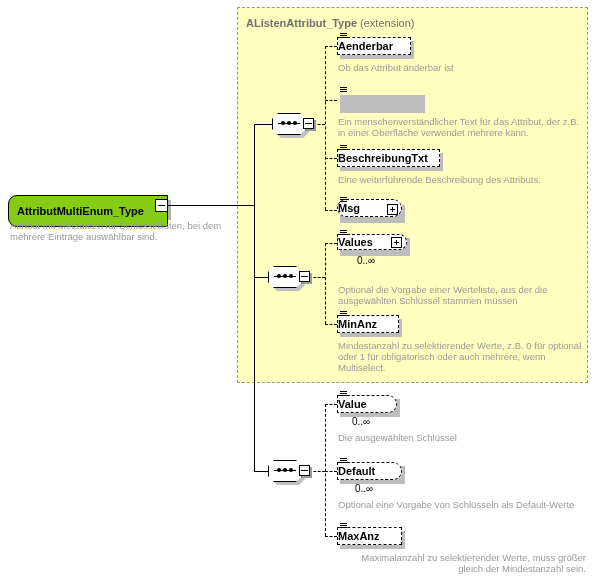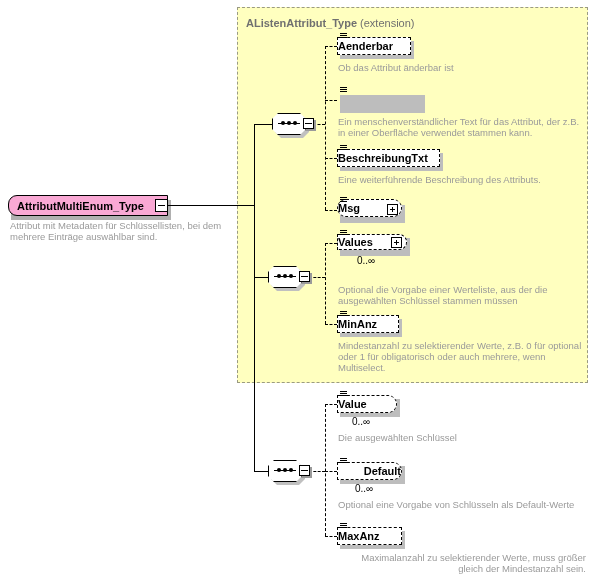--- a/index.html
+++ b/index.html
@@ -24,24 +24,24 @@
     font-size:11px;font-weight:bold;color:#707070;
     white-space:nowrap;
   }
   .ext-title .ext-kind{font-weight:normal;}
 
   
   .typebox{
     position:absolute;
     box-sizing:border-box;
     border:1px solid #000;
-    background:#f9a8d4;
+    background:#84cc16;
     border-radius:9px 0 0 9px;
     display:flex;align-items:center;
-    padding:4px 8px;
+    padding:15px 8px;
     font-size:11px;font-weight:bold;color:#000;
     white-space:nowrap;
   }
   .typebox-shadow{
     position:absolute;
     background:#b0b0b0;
     z-index:-1;
   }
 
   
@@ -196,21 +196,21 @@
   </div>
   <div class="desc" style="left:338px;top:62px;width:245px;">Ob das Attribut änderbar ist</div>
 
   <div class="hline-d" style="left:325px;top:100px;width:12px;"></div>
   <div class="shadow" style="left:340px;top:95px;width:85px;height:18px;"></div>
   <div class="elglyph" style="left:340px;top:87px;">
     <i></i>
       <i></i>
       <i></i>
   </div>
-  <div class="desc" style="left:338px;top:116px;width:248px;">Ein menschenverständlicher Text für das Attribut, der z.B. in einer Oberfläche verwendet stammen kann.</div>
+  <div class="desc" style="left:338px;top:116px;width:248px;">Ein menschenverständlicher Text für das Attribut, der z.B. in einer Oberfläche verwendet mehrere kann.</div>
 
   <div class="hline-d" style="left:325px;top:158px;width:12px;"></div>
   <div class="shadow" style="left:340px;top:153px;width:103px;height:18px;"></div>
   <div class="elbox" style="left:337px;top:149px;width:103px;height:18px;">
     <span class="lbl">BeschreibungTxt</span>
   </div>
   <div class="elglyph" style="left:340px;top:145px;">
     <i></i>
       <i></i>
       <i></i>
@@ -293,21 +293,21 @@
   <div class="elglyph" style="left:340px;top:391px;">
     <i></i>
       <i></i>
       <i></i>
   </div>
   <div class="card" style="left:352px;top:416px;">0..∞</div>
   <div class="desc" style="left:338px;top:432px;width:248px;">Die ausgewählten Schlüssel</div>
 
   <div class="hline-d" style="left:325px;top:471px;width:12px;"></div>
   <div class="shadow" style="left:340px;top:466px;width:65px;height:18px;"></div>
-  <div class="elbox rounded" style="left:337px;top:462px;width:65px;height:18px;justify-content:flex-end;">
+  <div class="elbox rounded" style="left:337px;top:462px;width:65px;height:18px;">
     <span class="lbl">Default</span>
   </div>
   <div class="elglyph" style="left:340px;top:458px;">
     <i></i>
       <i></i>
       <i></i>
   </div>
   <div class="card" style="left:355px;top:483px;">0..∞</div>
   <div class="desc" style="left:338px;top:499px;width:250px;">Optional eine Vorgabe von Schlüsseln als Default-Werte</div>
 

